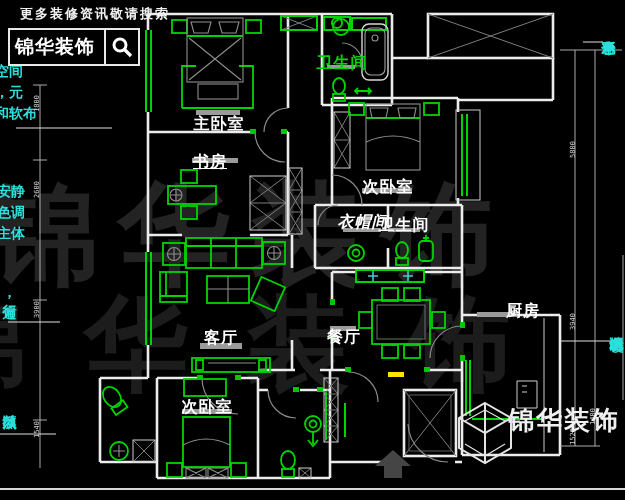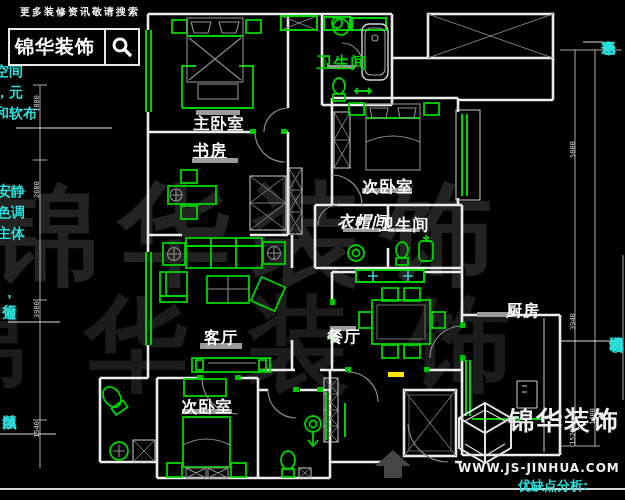--- a/index.html
+++ b/index.html
@@ -5,21 +5,21 @@
   html,body{margin:0;padding:0;background:#000;}
   #stage{position:relative;width:625px;height:500px;background:#000;overflow:hidden;
          font-family:"DejaVu Sans",sans-serif;}
   
   .wm{position:absolute;z-index:1;font-weight:900;white-space:nowrap;user-select:none;}
   #wm1{left:-14px;top:160px;font-size:112px;letter-spacing:20px;color:#232323;}
   #wm2{left:-78px;top:276px;font-size:104px;letter-spacing:58px;color:#1c1c1c;}
   #plan{position:absolute;left:0;top:0;z-index:2;}
   .txt{position:absolute;z-index:3;}
   
-  #hint{left:20px;top:5px;color:#f2f2f2;font-size:10px;font-weight:bold;letter-spacing:2px;}
+  #hint{left:20px;top:5px;color:#f2f2f2;font-size:13px;font-weight:bold;letter-spacing:2px;}
   #searchbox{left:8px;top:28px;width:128px;height:34px;border:2px solid #e8e8e8;
              display:flex;align-items:center;z-index:4;background:rgba(0,0,0,.25);}
   #searchbox .brand{flex:1;color:#fff;font-size:19px;font-weight:bold;letter-spacing:1px;
                     padding-left:5px;white-space:nowrap;}
   #searchbox .mag{width:32px;height:100%;border-left:2px solid #e8e8e8;
                   display:flex;align-items:center;justify-content:center;}
   
   .ann{color:#2be0dc;font-size:14px;font-weight:bold;line-height:21px;white-space:pre-line;}
   .vert{writing-mode:vertical-rl;text-orientation:upright;line-height:15px;}
   
@@ -274,21 +274,21 @@
   <div class="txt ann" style="left:-3px;top:160px;">
     <div>安静</div><div>色调</div><div>主体</div>
   </div>
   <div class="txt ann vert" style="left:2px;top:293px;">行遍，</div>
   <div class="txt ann vert" style="left:2px;top:404px;">须熬以</div>
 
   <div class="txt ann vert" style="left:601px;top:30px;">干净色彩</div>
   <div class="txt ann vert" style="left:609px;top:326px;">暖色调墙</div>
 
   <div class="txt lbl" style="left:219px;top:114px;">主卧室</div>
-  <div class="txt lbl" style="left:210px;top:141px;text-decoration:underline;">书房</div>
+  <div class="txt lbl" style="left:210px;top:152px;text-decoration:underline;">书房</div>
   <div class="txt lbl" style="left:388px;top:177px;">次卧室</div>
   <div class="txt lbl" style="left:207px;top:397px;">次卧室</div>
   <div class="txt lbl green" style="left:342px;top:53px;">卫生间</div>
   <div class="txt lbl" style="left:404px;top:215px;">卫生间</div>
   <div class="txt lbl" style="left:363px;top:212px;font-style:italic;">衣帽间</div>
   <div class="txt lbl" style="left:221px;top:328px;">客厅</div>
   <div class="txt lbl" style="left:344px;top:327px;">餐厅</div>
   <div class="txt lbl" style="left:523px;top:301px;">厨房</div>
 
   <div class="txt dim" style="left:33px;top:112px;">1800</div>
@@ -301,17 +301,15 @@
   <div class="txt dim" style="left:569px;top:445px;">1520</div>
 
   <svg class="txt" style="left:450px;top:400px;z-index:4;" width="70" height="68" viewBox="0 0 70 68">
     <g stroke="#e4e4e4" stroke-width="2" fill="none">
       <polygon points="35,3 61,18 61,48 35,63 9,48 9,18"></polygon>
       <path d="M35,3 L35,33 M9,18 L35,33 L61,18 M35,33 L35,63"></path>
       <path d="M35,10 L55,21 M35,10 L15,21 M15,44 L35,56 L55,44" stroke-width="1.1"></path>
     </g>
   </svg>
   <div id="brand1" class="txt">锦华装饰</div>
-  <div id="brandurl" class="txt">WWW.JS-JINHUA.COM</div>
-  <div id="analysis" class="txt">优缺点分析:</div>
   <div id="bottomline"></div>
 
 </div>
 
 </body></html>

